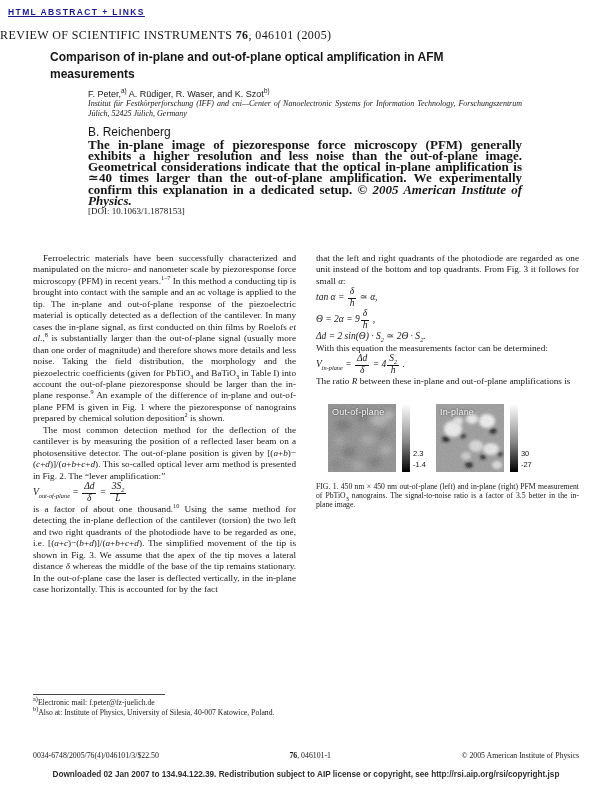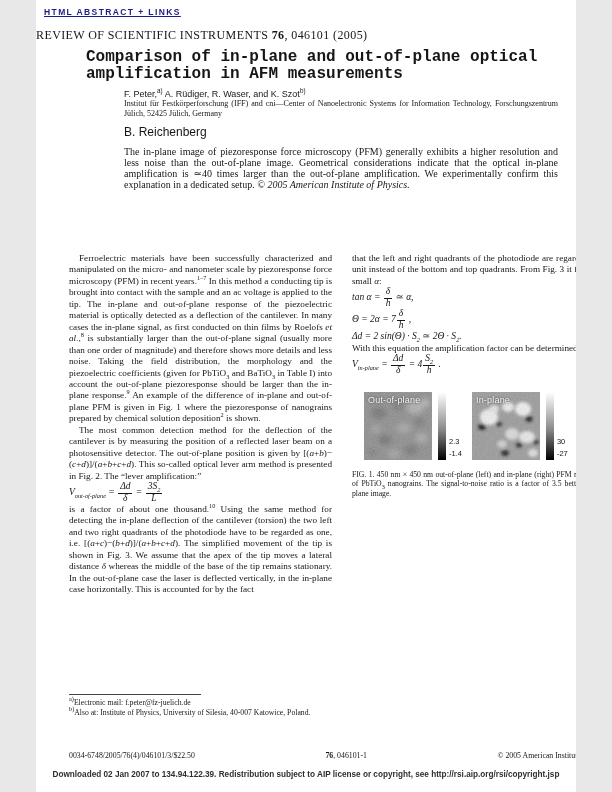--- a/index.html
+++ b/index.html
@@ -1,32 +1,32 @@
 <!DOCTYPE html>
 <html><head>
 <meta charset="utf-8">
 <style>
   html,body{margin:0;padding:0;background:#e8e8e8;}
-  .page{position:relative;width:540px;height:792px;background:#ffffff;margin:0 auto;
+  .page{position:relative;width:612px;height:792px;background:#ffffff;margin:0 auto;
         font-family:"Liberation Serif","DejaVu Serif",serif;color:#161616;overflow:hidden;}
 
   .top-link{position:absolute;top:7px;left:8px;font-family:"Liberation Sans","DejaVu Sans",sans-serif;
         font-weight:bold;font-size:8.5px;letter-spacing:1.4px;color:#1b1b8e;text-decoration:underline;cursor:pointer;}
 
   .journal-line{position:absolute;top:28px;left:0;width:100%;text-align:left;font-size:12px;letter-spacing:.4px;}
 
   .page-title{position:absolute;top:49px;left:50px;width:460px;
-        font-family:Liberation Mono, monospace;font-weight:bold;font-size:16px;line-height:17px;}
+        font-family:Liberation Sans, sans-serif;font-weight:bold;font-size:12px;line-height:17px;}
 
   .byline{position:absolute;top:89px;left:88px;width:434px;}
   .authors-line{font-family:"Liberation Sans","DejaVu Sans",sans-serif;font-size:9px;}
-  .affil{font-size:8px;line-height:9.8px;text-align:justify;}
+  .affil{font-size:8px;font-style:italic;line-height:9.8px;text-align:justify;}
   .author2{font-family:"Liberation Sans","DejaVu Sans",sans-serif;font-size:12px;margin-top:6px;}
   .received{font-size:9px;margin-top:8px;}
-  .abstract{font-size:10px;line-height:11.3px;text-align:justify;margin-top:7px;}
+  .abstract{font-size:13px;line-height:11.3px;text-align:justify;font-weight:bold;}
   .doi{font-size:9px;margin-top:0;}
 
   .col{position:absolute;top:253px;width:263px;font-size:9.2px;line-height:11.45px;text-align:justify;}
   .col-left{left:33px;}
   .col-right{left:316px;}
   .col p{margin:0;}
   .indent{text-indent:10px;}
 
   .eq{margin:14px 0 14px 20px;font-size:9.5px;font-style:italic;text-align:left;text-indent:0;}
   .eq-tight{margin:12px 0 12px 20px;}
@@ -69,36 +69,38 @@
 
   <div class="journal-line"><span>REVIEW OF SCIENTIFIC INSTRUMENTS </span><span class="b">76</span><span>, 046101 (2005)</span></div>
 
   <div class="page-title">Comparison of in-plane and out-of-plane optical amplification in AFM measurements</div>
 
   <div class="byline">
     <div class="authors-line"><span>F. Peter,</span><span class="sup">a)</span><span> A. Rüdiger, R. Waser, and K. Szot</span><span class="sup">b)</span></div>
     <div class="affil">Institut für Festkörperforschung (IFF) and cni—Center of Nanoelectronic Systems for Information Technology, Forschungszentrum Jülich, 52425 Jülich, Germany</div>
     <div class="author2">B. Reichenberg</div>
     <div class="abstract"><span>The in-plane image of piezoresponse force microscopy (PFM) generally exhibits a higher resolution and less noise than the out-of-plane image. Geometrical considerations indicate that the optical in-plane amplification is ≃40 times larger than the out-of-plane amplification. We experimentally confirm this explanation in a dedicated setup. </span><span class="i">© 2005 American Institute of Physics.</span></div>
+    <div class="doi">[DOI: 10.1063/1.1878153]</div>
   </div>
 
   <div class="col col-left">
     <p class="indent"><span>Ferroelectric materials have been successfully characterized and manipulated on the micro- and nanometer scale by piezoresponse force microscopy (PFM) in recent years.</span><span class="sup">1–7</span><span> In this method a conducting tip is brought into contact with the sample and an ac voltage is applied to the tip. The in-plane and out-of-plane response of the piezoelectric material is optically detected as a deflection of the cantilever. In many cases the in-plane signal, as first conducted on thin films by Roelofs </span><span class="i">et al.</span><span>,</span><span class="sup">8</span><span> is substantially larger than the out-of-plane signal (usually more than one order of magnitude) and therefore shows more details and less noise. Taking the field distribution, the morphology and the piezoelectric coefficients (given for PbTiO</span><span class="sub">3</span><span> and BaTiO</span><span class="sub">3</span><span> in Table I) into account the out-of-plane piezoresponse should be larger than the in-plane response.</span><span class="sup">9</span><span> An example of the difference of in-plane and out-of-plane PFM is given in Fig. 1 where the piezoresponse of nanograins prepared by chemical solution deposition</span><span class="sup">2</span><span> is shown.</span></p>
     <p class="indent"><span>The most common detection method for the deflection of the cantilever is by measuring the position of a reflected laser beam on a photosensitive detector. The out-of-plane position is given by [(</span><span class="i">a</span><span>+</span><span class="i">b</span><span>)−(</span><span class="i">c</span><span>+</span><span class="i">d</span><span>)]/(</span><span class="i">a</span><span>+</span><span class="i">b</span><span>+</span><span class="i">c</span><span>+</span><span class="i">d</span><span>). This so-called optical lever arm method is presented in Fig. 2. The “lever amplification:”</span></p>
     <p class="eq"><span class="i">V</span><span class="sub">out-of-plane</span><span> = </span><span class="frac"><span class="num"><span>Δd</span></span><span class="den"><span>δ</span></span></span><span> = </span><span class="frac"><span class="num"><span>3S</span><span class="sub">2</span></span><span class="den"><span>L</span></span></span></p>
     <p><span>is a factor of about one thousand.</span><span class="sup">10</span><span> Using the same method for detecting the in-plane deflection of the cantilever (torsion) the two left and two right quadrants of the photodiode have to be regarded as one, i.e. [(</span><span class="i">a</span><span>+</span><span class="i">c</span><span>)−(</span><span class="i">b</span><span>+</span><span class="i">d</span><span>)]/(</span><span class="i">a</span><span>+</span><span class="i">b</span><span>+</span><span class="i">c</span><span>+</span><span class="i">d</span><span>). The simplified movement of the tip is shown in Fig. 3. We assume that the apex of the tip moves a lateral distance </span><span class="i">δ</span><span> whereas the middle of the base of the tip remains stationary. In the out-of-plane case the laser is deflected vertically, in the in-plane case horizontally. This is accounted for by the fact</span></p>
   </div>
 
   <div class="col col-right">
     <p><span>that the left and right quadrants of the photodiode are regarded as one unit instead of the bottom and top quadrants. From Fig. 3 it follows for small </span><span class="i">α</span><span>:</span></p>
     <p class="eq"><span>tan α = </span><span class="frac"><span class="num"><span>δ</span></span><span class="den"><span>h</span></span></span><span> ≃ α,</span></p>
-    <p class="eq"><span>Θ = 2α = 7</span><span class="frac"><span class="num"><span>δ</span></span><span class="den"><span>h</span></span></span><span> ,</span></p>
+    <p class="eq"><span>Θ = 2α = 9</span><span class="frac"><span class="num"><span>δ</span></span><span class="den"><span>h</span></span></span><span> ,</span></p>
     <p class="eq eq-tight"><span>Δd = 2 sin(Θ) · S</span><span class="sub">2</span><span> ≃ 2Θ · S</span><span class="sub">2</span><span>.</span></p>
-    <p><span>With this equation the amplification factor can be determined:</span></p>
+    <p><span>With this equation the measurements factor can be determined:</span></p>
     <p class="eq"><span class="i">V</span><span class="sub">in-plane</span><span> = </span><span class="frac"><span class="num"><span>Δd</span></span><span class="den"><span>δ</span></span></span><span> = 4</span><span class="frac"><span class="num"><span>S</span><span class="sub">2</span></span><span class="den"><span>h</span></span></span><span> .</span></p>
+    <p><span>The ratio </span><span class="i">R</span><span> between these in-plane and out-of-plane amplifications is</span></p>
 
     <div class="fig-row">
       <div class="fig-unit">
         <div class="fig-img">
           <svg width="68" height="68" viewBox="0 0 68 68">
             <defs>
               <filter id="noiseA" x="0" y="0" width="100%" height="100%">
                 <feTurbulence type="fractalNoise" baseFrequency="0.85" numOctaves="3" seed="7"></feTurbulence>
                 <feColorMatrix type="saturate" values="0"></feColorMatrix>
               </filter>

